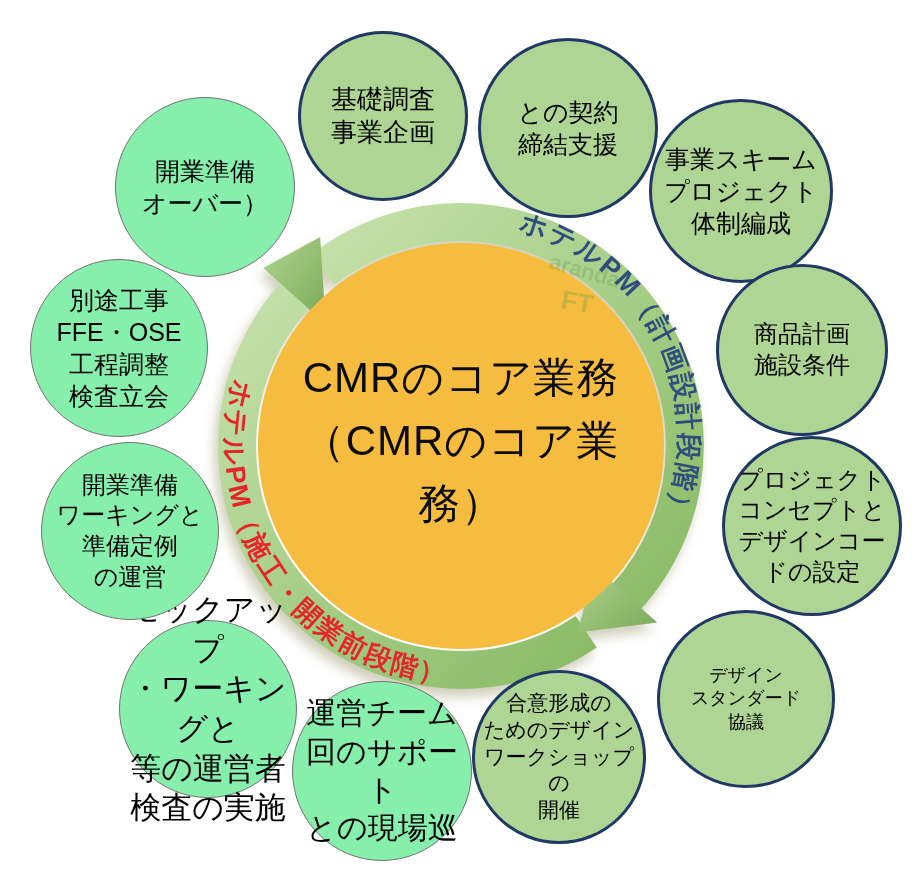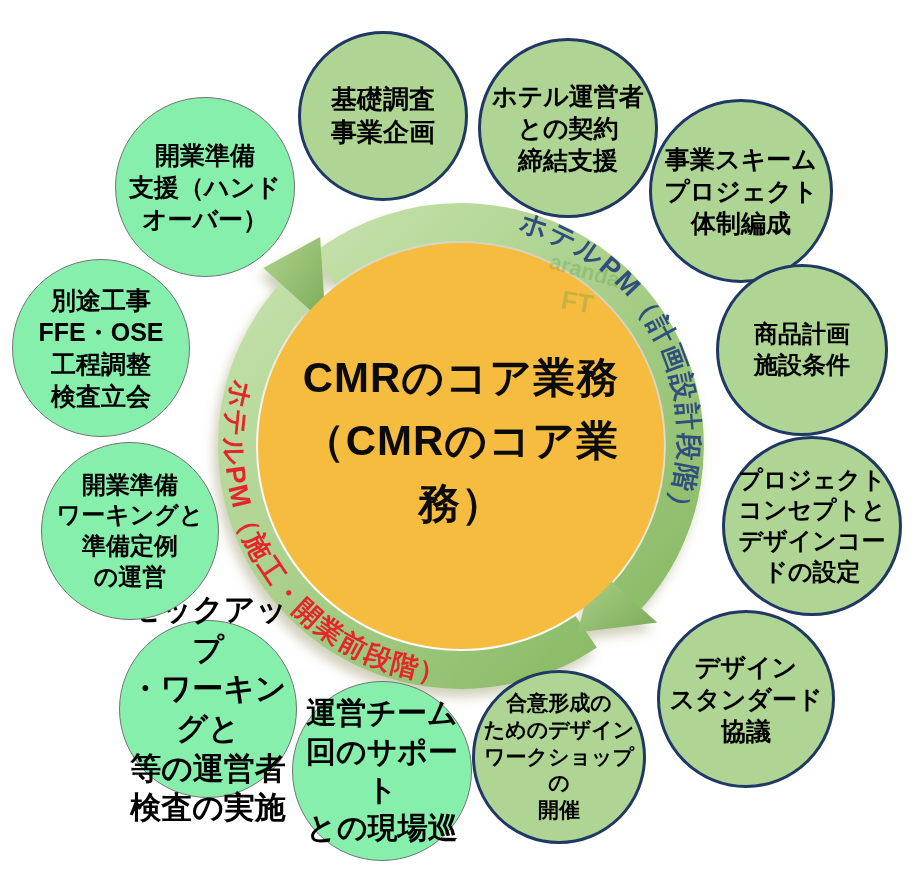--- a/index.html
+++ b/index.html
@@ -28,33 +28,33 @@
   }
   .center-label{
     position:absolute;
     left:261px;top:246px;
     width:400px;height:400px;
     display:flex;flex-direction:column;
     align-items:center;justify-content:center;
     text-align:center;
     transform:translateY(-6px);
     color:#0b0b0b;
-    font-weight:700;
+    font-weight:400;
     font-size:42px;
     line-height:1.5;
     letter-spacing:1px;
   }
   .bubble{
     position:absolute;
     border-radius:50%;
     display:flex;flex-direction:column;
     align-items:center;justify-content:center;
     text-align:center;
     color:#000000;
-    font-weight:bold;
+    font-weight:normal;
     line-height:1.28;
     box-sizing:border-box;
   }
   .bubble.green{
     background:#AED594;
     border:3px solid #1F3864;
   }
   .bubble.pink{
     background:#86efac;
     border:1px solid #737373;
@@ -107,21 +107,20 @@
     <div>CMRのコア業務</div>
     <div>（CMRのコア業務）</div>
   </div>
 
   <div class="bubble green" style="left:298px;top:31px;width:170px;height:170px;font-size:26px">
     <span>基礎調査</span>
     <span>事業企画</span>
   </div>
 
   <div class="bubble green" style="left:478px;top:38px;width:180px;height:180px;font-size:25px">
-    <span>ホテル運営者</span>
     <span>との契約</span>
     <span>締結支援</span>
   </div>
 
   <div class="bubble green" style="left:649px;top:99px;width:184px;height:184px;font-size:25px">
     <span>事業スキーム</span>
     <span>プロジェクト</span>
     <span>体制編成</span>
   </div>
 
@@ -130,21 +129,21 @@
     <span>施設条件</span>
   </div>
 
   <div class="bubble green" style="left:722px;top:436px;width:180px;height:180px;font-size:24px">
     <span>プロジェクト</span>
     <span>コンセプトと</span>
     <span>デザインコー</span>
     <span>ドの設定</span>
   </div>
 
-  <div class="bubble green" style="left:657px;top:610px;width:178px;height:178px;font-size:25px">
+  <div class="bubble green" style="left:657px;top:610px;width:178px;height:178px;font-size:18px">
     <span>デザイン</span>
     <span>スタンダード</span>
     <span>協議</span>
   </div>
 
   <div class="bubble green" style="left:472px;top:670px;width:174px;height:174px;font-size:21px">
     <span>合意形成の</span>
     <span>ためのデザイン</span>
     <span>ワークショップの</span>
     <span>開催</span>
@@ -163,26 +162,25 @@
     <span>検査の実施</span>
   </div>
 
   <div class="bubble pink" style="left:41px;top:442px;width:178px;height:178px;font-size:24px">
     <span>開業準備</span>
     <span>ワーキングと</span>
     <span>準備定例</span>
     <span>の運営</span>
   </div>
 
-  <div class="bubble pink" style="left:12px;top:259px;width:178px;height:178px;font-size:25px">
+  <div class="bubble pink" style="left:30px;top:259px;width:178px;height:178px;font-size:25px">
     <span>別途工事</span>
     <span>FFE・OSE</span>
     <span>工程調整</span>
     <span>検査立会</span>
   </div>
 
   <div class="bubble pink" style="left:115px;top:97px;width:180px;height:180px;font-size:25px">
     <span>開業準備</span>
-    <span>支援（ハンド</span>
     <span>オーバー）</span>
   </div>
 
 </div>
 
 </body></html>

